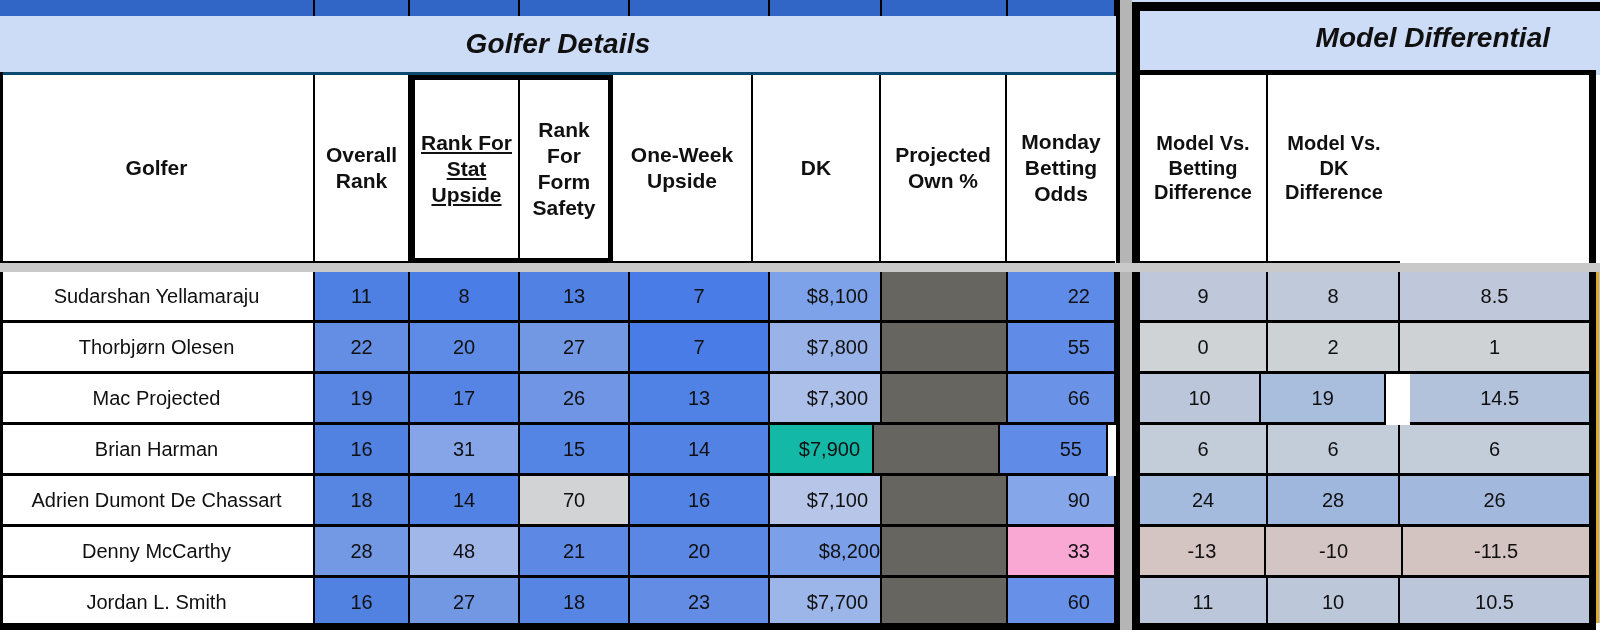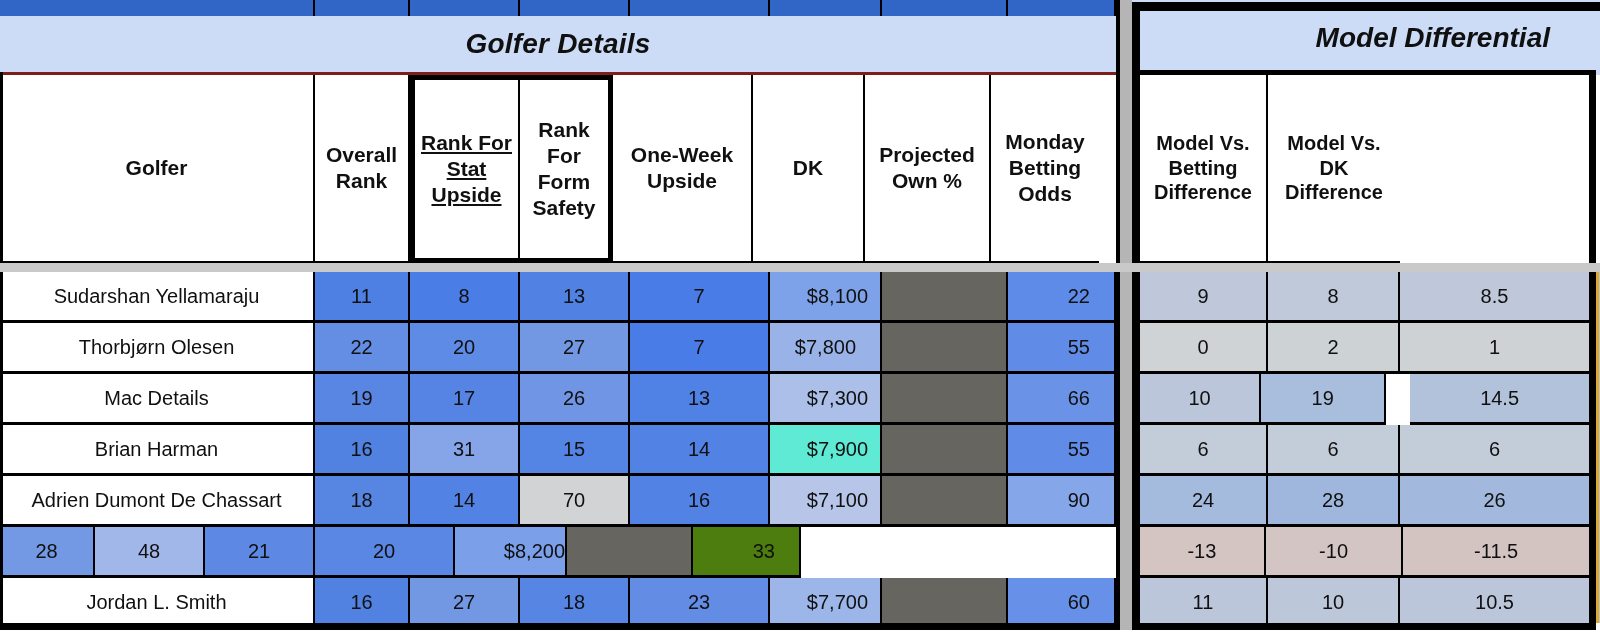--- a/index.html
+++ b/index.html
@@ -3,21 +3,21 @@
 <meta charset="utf-8">
 <style>
   html,body{margin:0;padding:0;background:#e8e8e8;}
   #stage{position:relative;width:1600px;height:638px;background:#ffffff;overflow:hidden;
          font-family:"Liberation Sans","DejaVu Sans",sans-serif;color:#101010;}
   .abs{position:absolute;}
   
   #top-strip{left:0;top:0;width:1116px;height:16px;display:flex;border-bottom:2px solid #000;background:#3166c6;}
   #top-strip .tcell{height:100%;border-right:2px solid #000;box-sizing:border-box;background:#3166c6;}
   
-  #gd-header{left:0;top:16px;width:1116px;height:59px;background:#cddcf6;border-bottom:3px solid #7f1d1d;
+  #gd-header{left:0;top:16px;width:1116px;height:59px;background:#cddcf6;border-bottom:3px solid #0c4a6e;
              box-sizing:border-box;display:flex;align-items:center;justify-content:center;
              font-size:28px;font-weight:bold;font-style:italic;letter-spacing:.2px;z-index:2;}
   #md-header{left:1132px;top:0;width:468px;height:75px;background:#cddcf6;box-sizing:border-box;
              display:flex;align-items:center;justify-content:flex-end;padding-right:50px;
              font-size:28px;font-weight:bold;font-style:italic;z-index:2;}
   
   #left-col-headers{left:0;top:75px;width:1116px;height:188px;display:flex;z-index:2;}
   #md-col-headers{left:1140px;top:75px;width:449px;height:188px;display:flex;z-index:2;}
   .col-h{box-sizing:border-box;height:100%;background:#fff;border-right:2px solid #000;border-bottom:2px solid #000;
          display:flex;align-items:center;justify-content:center;text-align:center;
@@ -68,21 +68,21 @@
 
   <div id="gd-header" class="abs">Golfer Details</div>
   <div id="md-header" class="abs">Model Differential</div>
 
   <div id="left-col-headers" class="abs">
     <div class="col-h" style="width:315px">Golfer</div>
     <div class="col-h" style="width:95px">Overall Rank</div>
     <div class="col-h boxed-l" style="width:110px">Rank For Stat Upside</div>
     <div class="col-h boxed-r" style="width:93px">Rank For Form Safety</div>
     <div class="col-h" style="width:140px">One-Week Upside</div>
-    <div class="col-h" style="width:112px">DK</div>
+    <div class="col-h" style="width:128px">DK</div>
     <div class="col-h" style="width:126px">Projected Own %</div>
     <div class="col-h" style="width:108px;border-right:none">Monday Betting Odds</div>
   </div>
 
   <div id="md-col-headers" class="abs">
     <div class="col-h" style="width:128px">Model Vs. Betting Difference</div>
     <div class="col-h" style="width:132px">Model Vs. DK Difference</div>
   </div>
 
   <div id="left-rows" class="abs">
@@ -95,62 +95,63 @@
         <div class="cell right" style="width: 112px; background: rgb(126, 162, 233); padding-right: 12px;">$8,100</div>
         <div class="cell" style="width: 126px; background: rgb(102, 101, 95);"></div>
         <div class="cell right" style="width: 108px; background: rgb(94, 139, 232); padding-right: 24px;">22</div>
       </div>
       <div class="trow">
         <div class="cell name-cell">Thorbjørn Olesen</div>
         <div class="cell" style="width: 95px; background: rgb(100, 142, 228);">22</div>
         <div class="cell" style="width: 110px; background: rgb(94, 139, 230);">20</div>
         <div class="cell" style="width: 110px; background: rgb(114, 152, 228);">27</div>
         <div class="cell" style="width: 140px; background: rgb(73, 124, 230);">7</div>
-        <div class="cell right" style="width: 112px; background: rgb(153, 179, 233); padding-right: 24px;">$7,800</div>
+        <div class="cell right" style="width: 112px; background: rgb(153, 179, 233); padding-right: 12px;">$7,800</div>
         <div class="cell" style="width: 126px; background: rgb(102, 101, 95);"></div>
         <div class="cell right" style="width: 108px; background: rgb(96, 140, 232); padding-right: 24px;">55</div>
       </div>
       <div class="trow">
-        <div class="cell name-cell">Mac Details</div>
+        <div class="cell name-cell">Mac Projected</div>
         <div class="cell" style="width: 95px; background: rgb(88, 134, 226);">19</div>
         <div class="cell" style="width: 110px; background: rgb(85, 132, 228);">17</div>
         <div class="cell" style="width: 110px; background: rgb(112, 149, 228);">26</div>
         <div class="cell" style="width: 140px; background: rgb(80, 129, 228);">13</div>
         <div class="cell right" style="width: 112px; background: rgb(171, 191, 233); padding-right: 12px;">$7,300</div>
         <div class="cell" style="width: 126px; background: rgb(102, 101, 95);"></div>
         <div class="cell right" style="width: 108px; background: rgb(106, 147, 231); padding-right: 24px;">66</div>
       </div>
       <div class="trow">
         <div class="cell name-cell">Brian Harman</div>
         <div class="cell" style="width: 95px; background: rgb(81, 130, 226);">16</div>
         <div class="cell" style="width: 110px; background: rgb(134, 165, 232);">31</div>
         <div class="cell" style="width: 110px; background: rgb(84, 132, 228);">15</div>
         <div class="cell" style="width: 140px; background: rgb(81, 130, 228);">14</div>
-        <div class="cell right" style="width: 112px; background: #5eead4; padding-right: 12px; padding-left: 28px;">$7,900</div>
+        <div class="cell right" style="width: 104px; background: #14b8a6; padding-right: 12px; padding-left: 28px;">$7,900</div>
         <div class="cell" style="width: 126px; background: rgb(102, 101, 95);"></div>
         <div class="cell right" style="width: 108px; background: rgb(96, 140, 232); padding-right: 24px;">55</div>
       </div>
       <div class="trow">
         <div class="cell name-cell">Adrien Dumont De Chassart</div>
         <div class="cell" style="width: 95px; background: rgb(86, 133, 226);">18</div>
         <div class="cell" style="width: 110px; background: rgb(81, 130, 228);">14</div>
         <div class="cell" style="width: 110px; background: rgb(210, 211, 212);">70</div>
         <div class="cell" style="width: 140px; background: rgb(81, 130, 228);">16</div>
         <div class="cell right" style="width: 112px; background: rgb(182, 197, 232); padding-right: 12px;">$7,100</div>
         <div class="cell" style="width: 126px; background: rgb(102, 101, 95);"></div>
         <div class="cell right" style="width: 108px; background: rgb(134, 166, 234); padding-right: 24px;">90</div>
       </div>
       <div class="trow">
+        <div class="cell name-cell">Denny McCarthy</div>
         <div class="cell" style="width: 95px; background: rgb(115, 152, 228);">28</div>
         <div class="cell" style="width: 110px; background: rgb(161, 183, 233);">48</div>
         <div class="cell" style="width: 110px; background: rgb(93, 137, 228);">21</div>
         <div class="cell" style="width: 140px; background: rgb(90, 135, 228);">20</div>
         <div class="cell right" style="width: 112px; background: rgb(123, 160, 233); ">$8,200</div>
         <div class="cell" style="width: 126px; background: rgb(102, 101, 95);"></div>
-        <div class="cell right" style="width: 108px; background: #4d7c0f; padding-right: 24px;">33</div>
+        <div class="cell right" style="width: 108px; background: #f9a8d4; padding-right: 24px;">33</div>
       </div>
       <div class="trow">
         <div class="cell name-cell">Jordan L. Smith</div>
         <div class="cell" style="width: 95px; background: rgb(81, 130, 226);">16</div>
         <div class="cell" style="width: 110px; background: rgb(114, 152, 228);">27</div>
         <div class="cell" style="width: 110px; background: rgb(86, 133, 228);">18</div>
         <div class="cell" style="width: 140px; background: rgb(99, 141, 228);">23</div>
         <div class="cell right" style="width: 112px; background: rgb(157, 182, 233); padding-right: 12px;">$7,700</div>
         <div class="cell" style="width: 126px; background: rgb(102, 101, 95);"></div>
         <div class="cell right" style="width: 108px; background: rgb(103, 145, 232); padding-right: 24px;">60</div>

